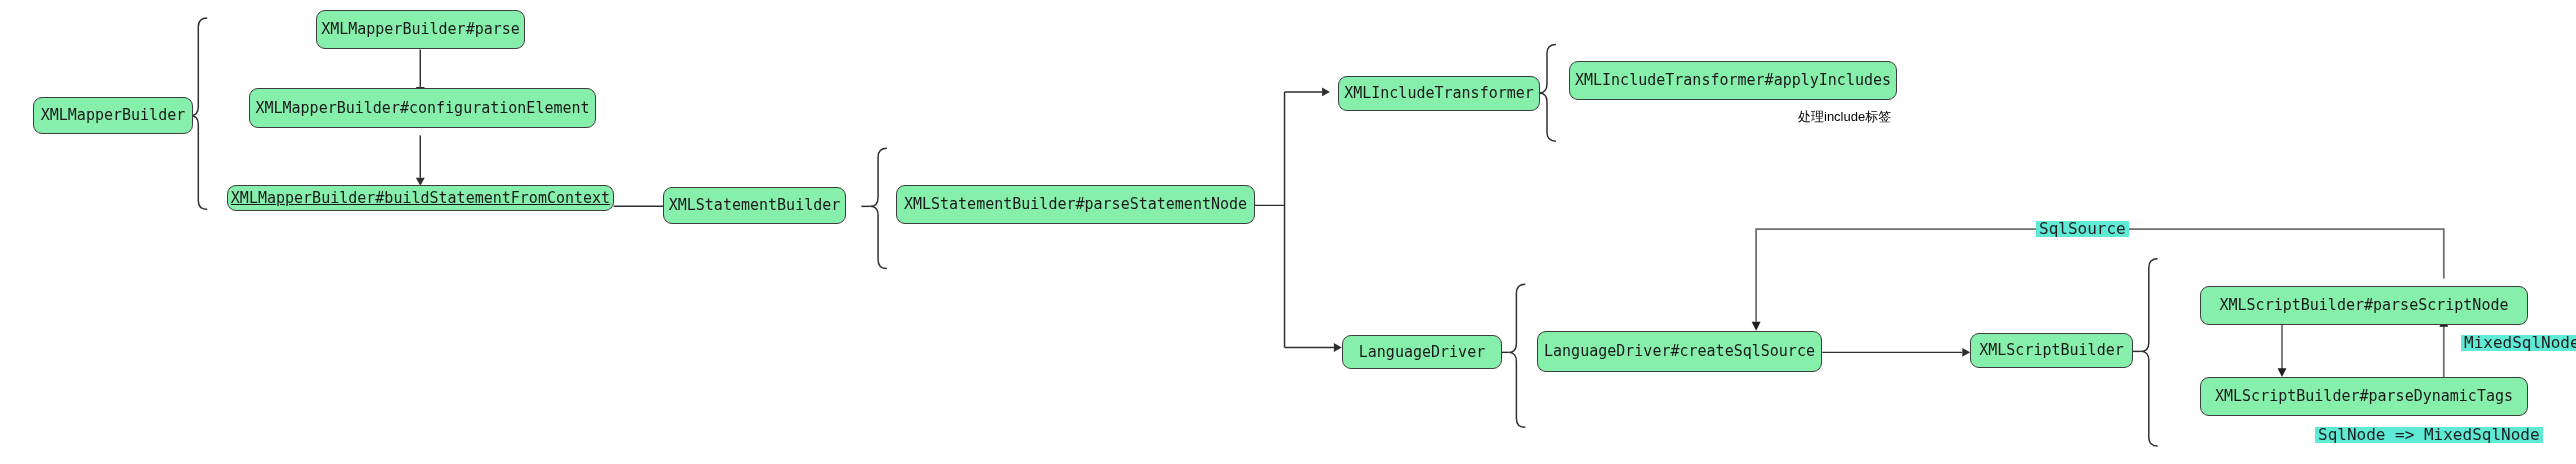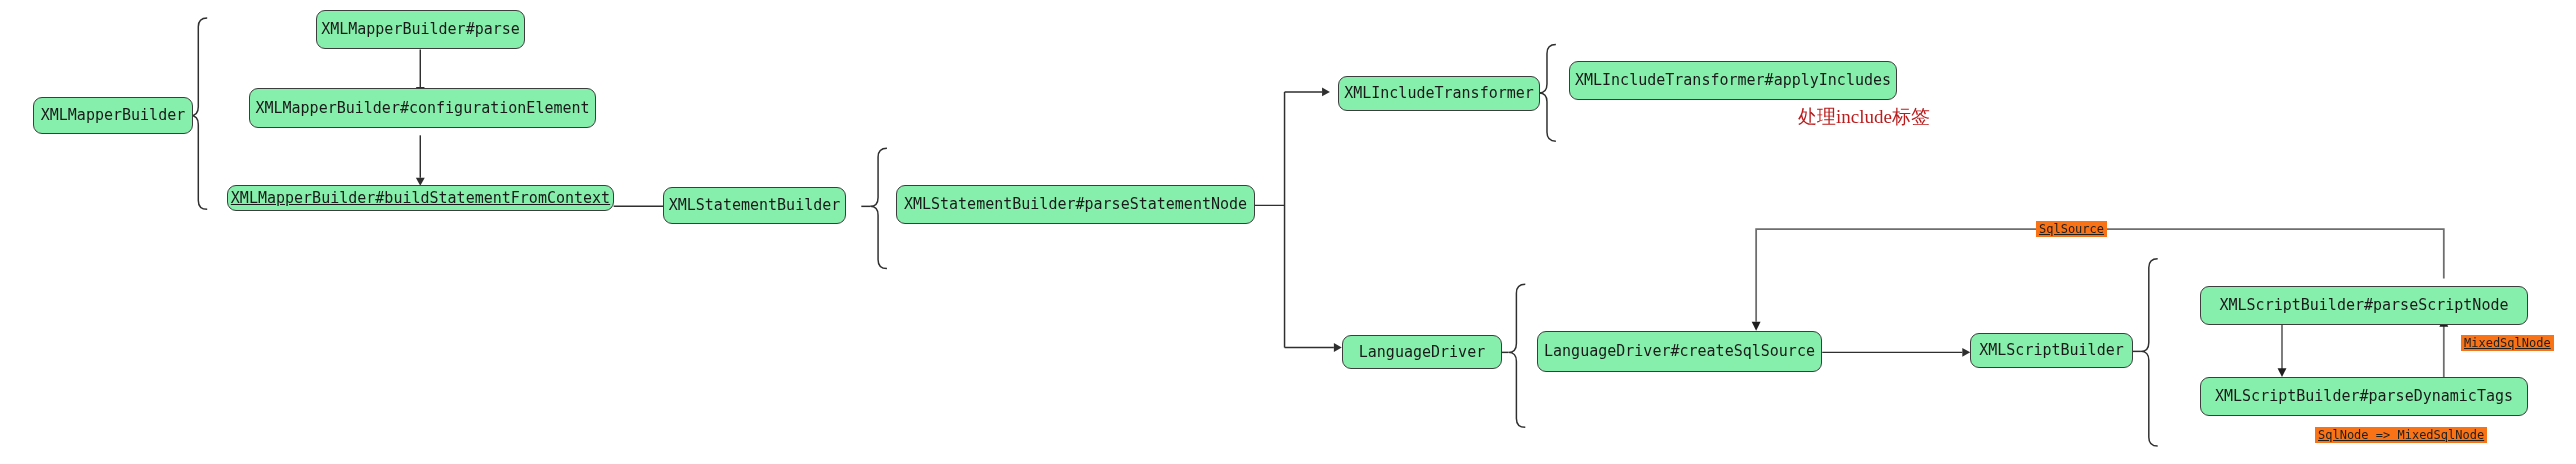--- a/index.html
+++ b/index.html
@@ -21,34 +21,33 @@
     background: #86efac;
     display: flex;
     align-items: center;
     justify-content: center;
     font-size: 15px;
     white-space: nowrap;
     line-height: 1;
   }
   .edge-label {
     position: absolute;
-    font-size: 12px;
+    font-size: 16px;
     white-space: nowrap;
-    background: #f97316;
+    background: #5eead4;
     padding: 0 3px;
     line-height: 16px;
     color: #1f1f1f;
-    text-decoration: underline;
   }
   .note-label {
     position: absolute;
-    font-family: Liberation Serif, serif;
-    font-size: 19px;
+    font-family: Liberation Sans, sans-serif;
+    font-size: 13px;
     white-space: nowrap;
-    color: #b91c1c;
+    color: #000000;
     line-height: 16px;
   }
 </style>
 </head>
 <body>
 
 <div id="canvas">
 
   <svg id="wires" width="2576" height="465" viewBox="0 0 2611 471" xmlns="http://www.w3.org/2000/svg">
     <g stroke="#2f2f2f" stroke-width="1.5" fill="none">

